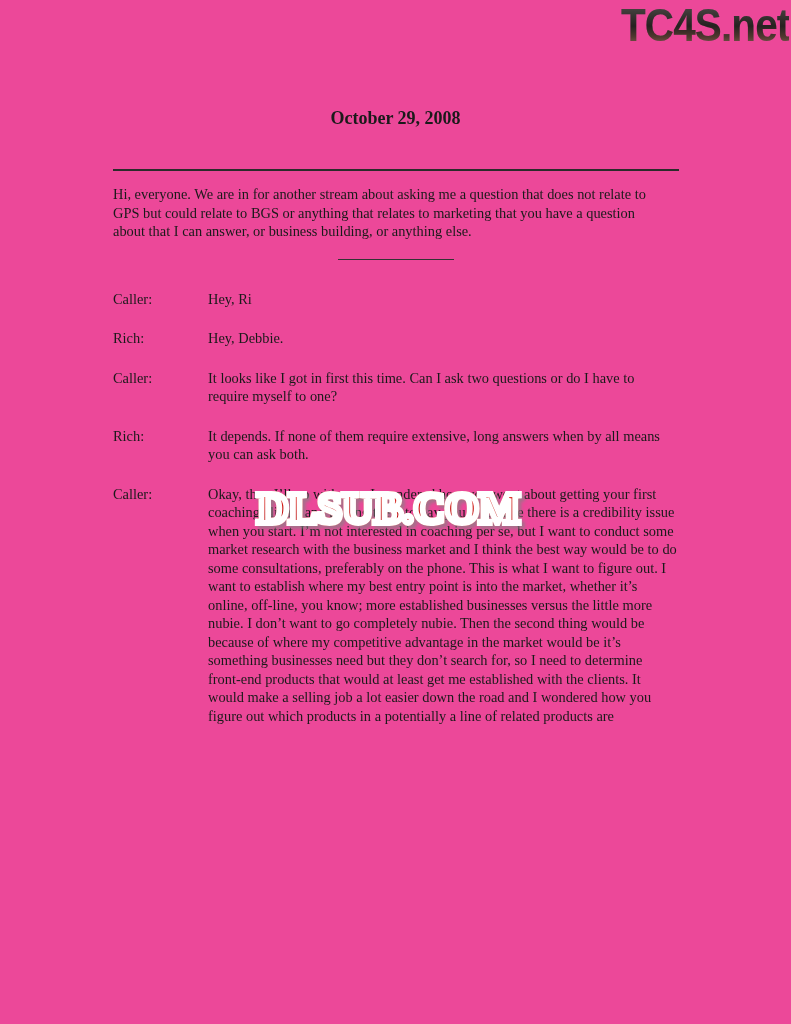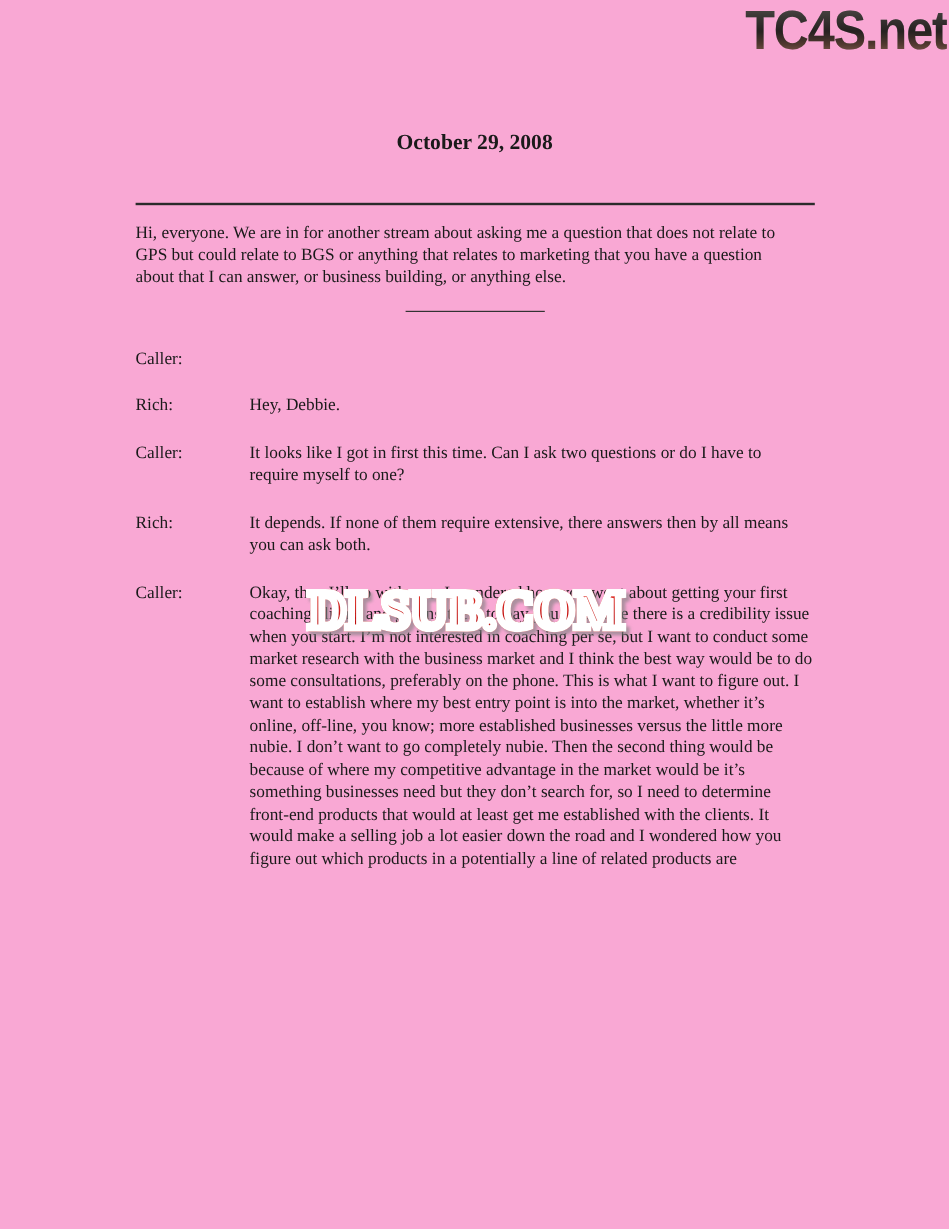--- a/index.html
+++ b/index.html
@@ -4,21 +4,21 @@
 <style>
   html, body {
     margin: 0;
     padding: 0;
     background: #ffffff;
   }
   .page {
     position: relative;
     width: 791px;
     height: 1024px;
-    background: #f9a8d4;
+    background: #ec4899;
     overflow: hidden;
     font-family: "Liberation Serif", serif;
     color: #1a1a1a;
   }
 
   
   .tc4s-logo {
     position: absolute;
     top: -2px;
     right: 2px;
@@ -134,35 +134,36 @@
 
     <p class="para">Hi, everyone. We are in for another stream about asking me a question that does not relate to GPS but could relate to BGS or anything that relates to marketing that you have a question about that I can answer, or business building, or anything else.</p>
 
 
 
 
     <hr class="section-divider">
 
     <div class="dialogue-entry">
       <span class="speaker">Caller:</span>
+      <span class="speech">Hey, Ri</span>
     </div>
 
     <div class="dialogue-entry">
       <span class="speaker">Rich:</span>
       <span class="speech">Hey, Debbie.</span>
     </div>
 
     <div class="dialogue-entry">
       <span class="speaker">Caller:</span>
       <span class="speech">It looks like I got in first this time. Can I ask two questions or do I have to require myself to one?</span>
     </div>
 
     <div class="dialogue-entry">
       <span class="speaker">Rich:</span>
-      <span class="speech">It depends. If none of them require extensive, there answers then by all means you can ask both.</span>
+      <span class="speech">It depends. If none of them require extensive, long answers when by all means you can ask both.</span>
     </div>
 
     <div class="dialogue-entry">
       <span class="speaker">Caller:</span>
       <span class="speech">Okay, then I’ll go with one. I wondered how you went about getting your first coaching clients and getting them to pay you. I assume there is a credibility issue when you start. I’m not interested in coaching per se, but I want to conduct some market research with the business market and I think the best way would be to do some consultations, preferably on the phone. This is what I want to figure out. I want to establish where my best entry point is into the market, whether it’s online, off-line, you know; more established businesses versus the little more nubie. I don’t want to go completely nubie. Then the second thing would be because of where my competitive advantage in the market would be it’s something businesses need but they don’t search for, so I need to determine front-end products that would at least get me established with the clients. It would make a selling job a lot easier down the road and I wondered how you figure out which products in a potentially a line of related products are</span>
     </div>
 
   </div>
 
   <div class="wm wm-dlsub">DLSUB.COM</div>

